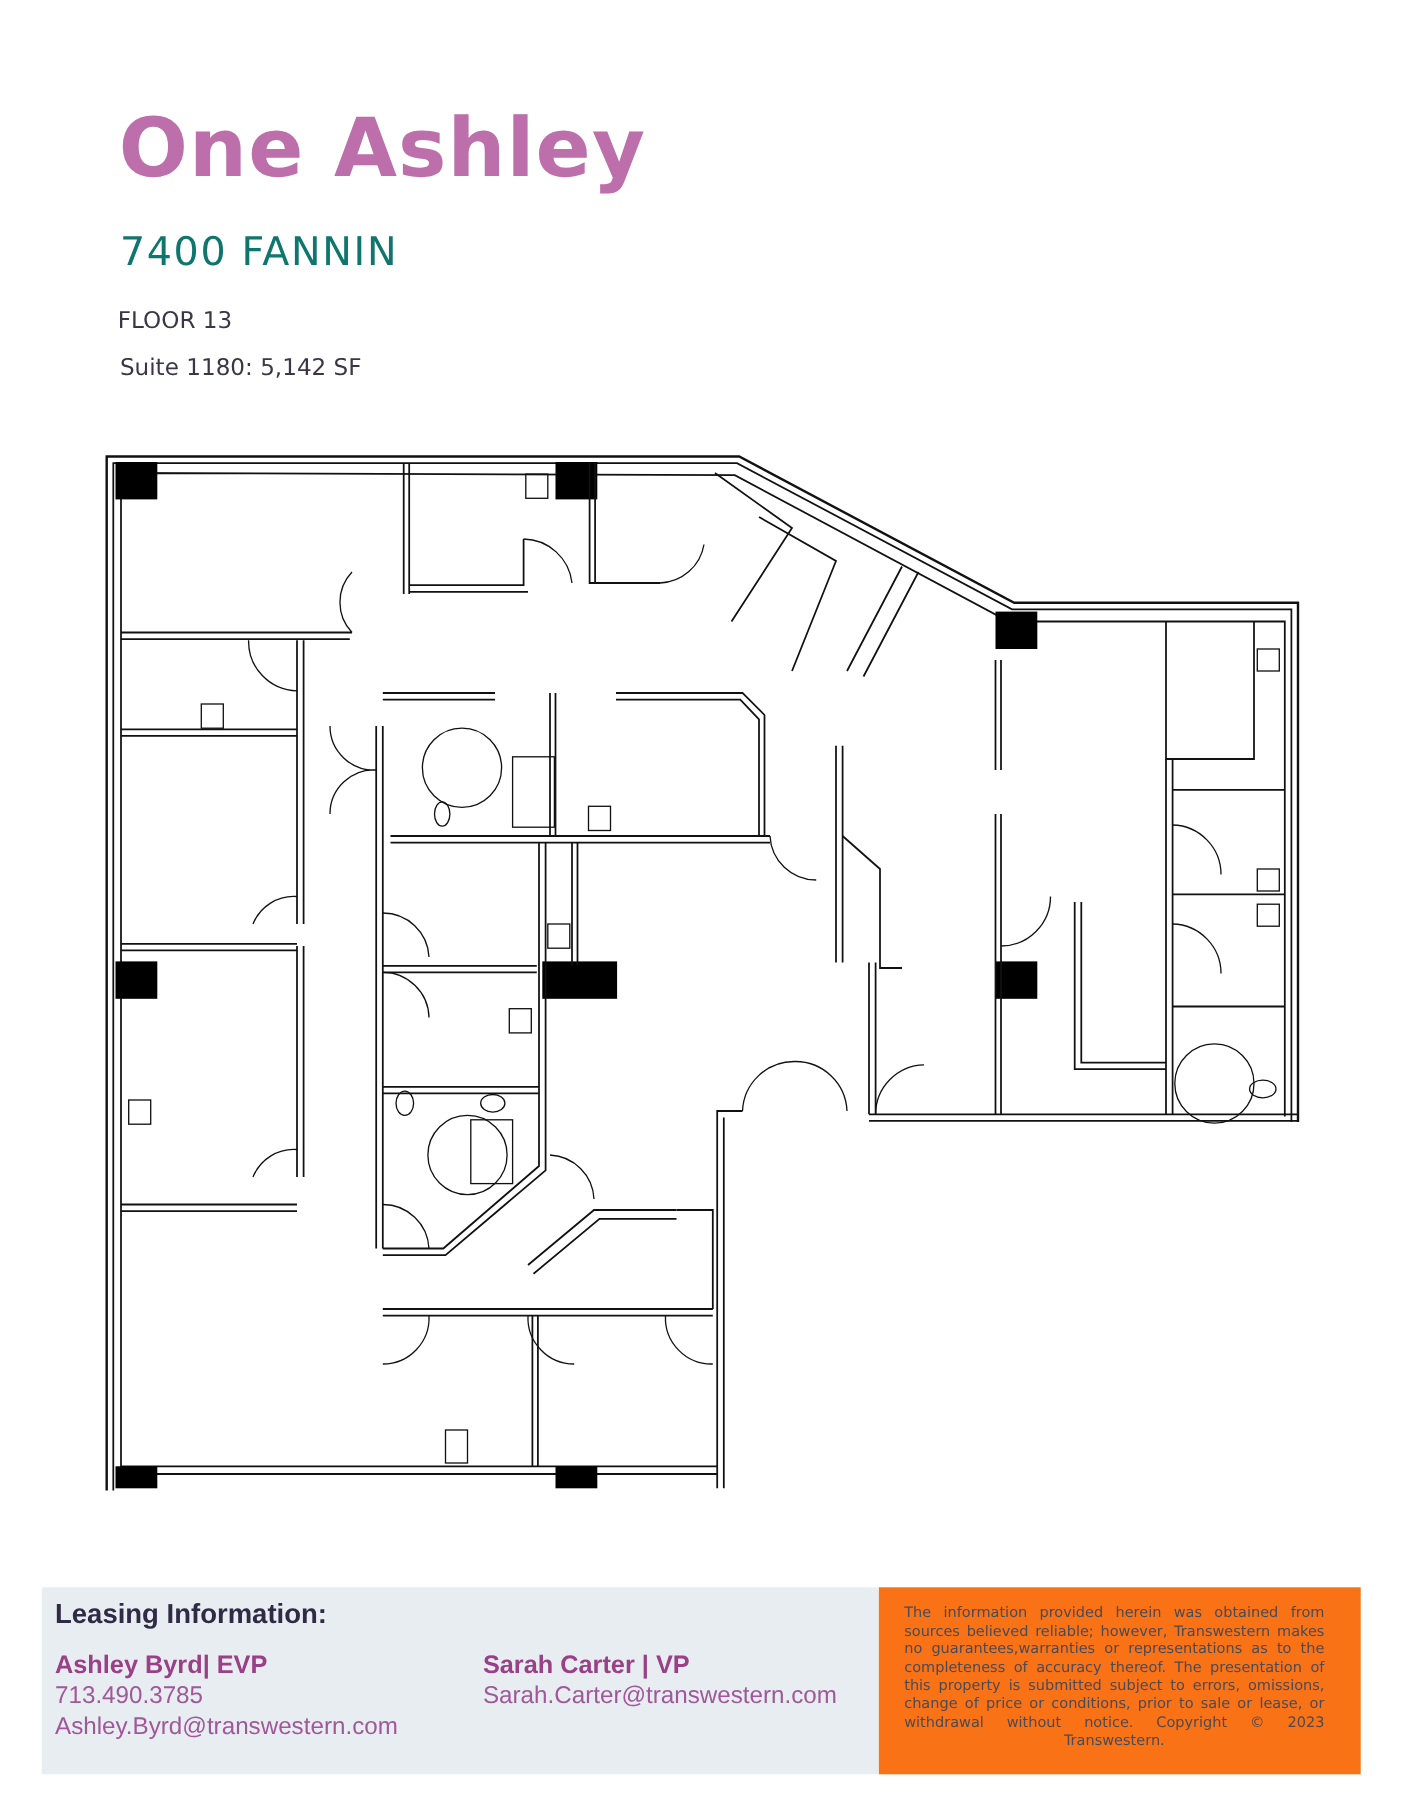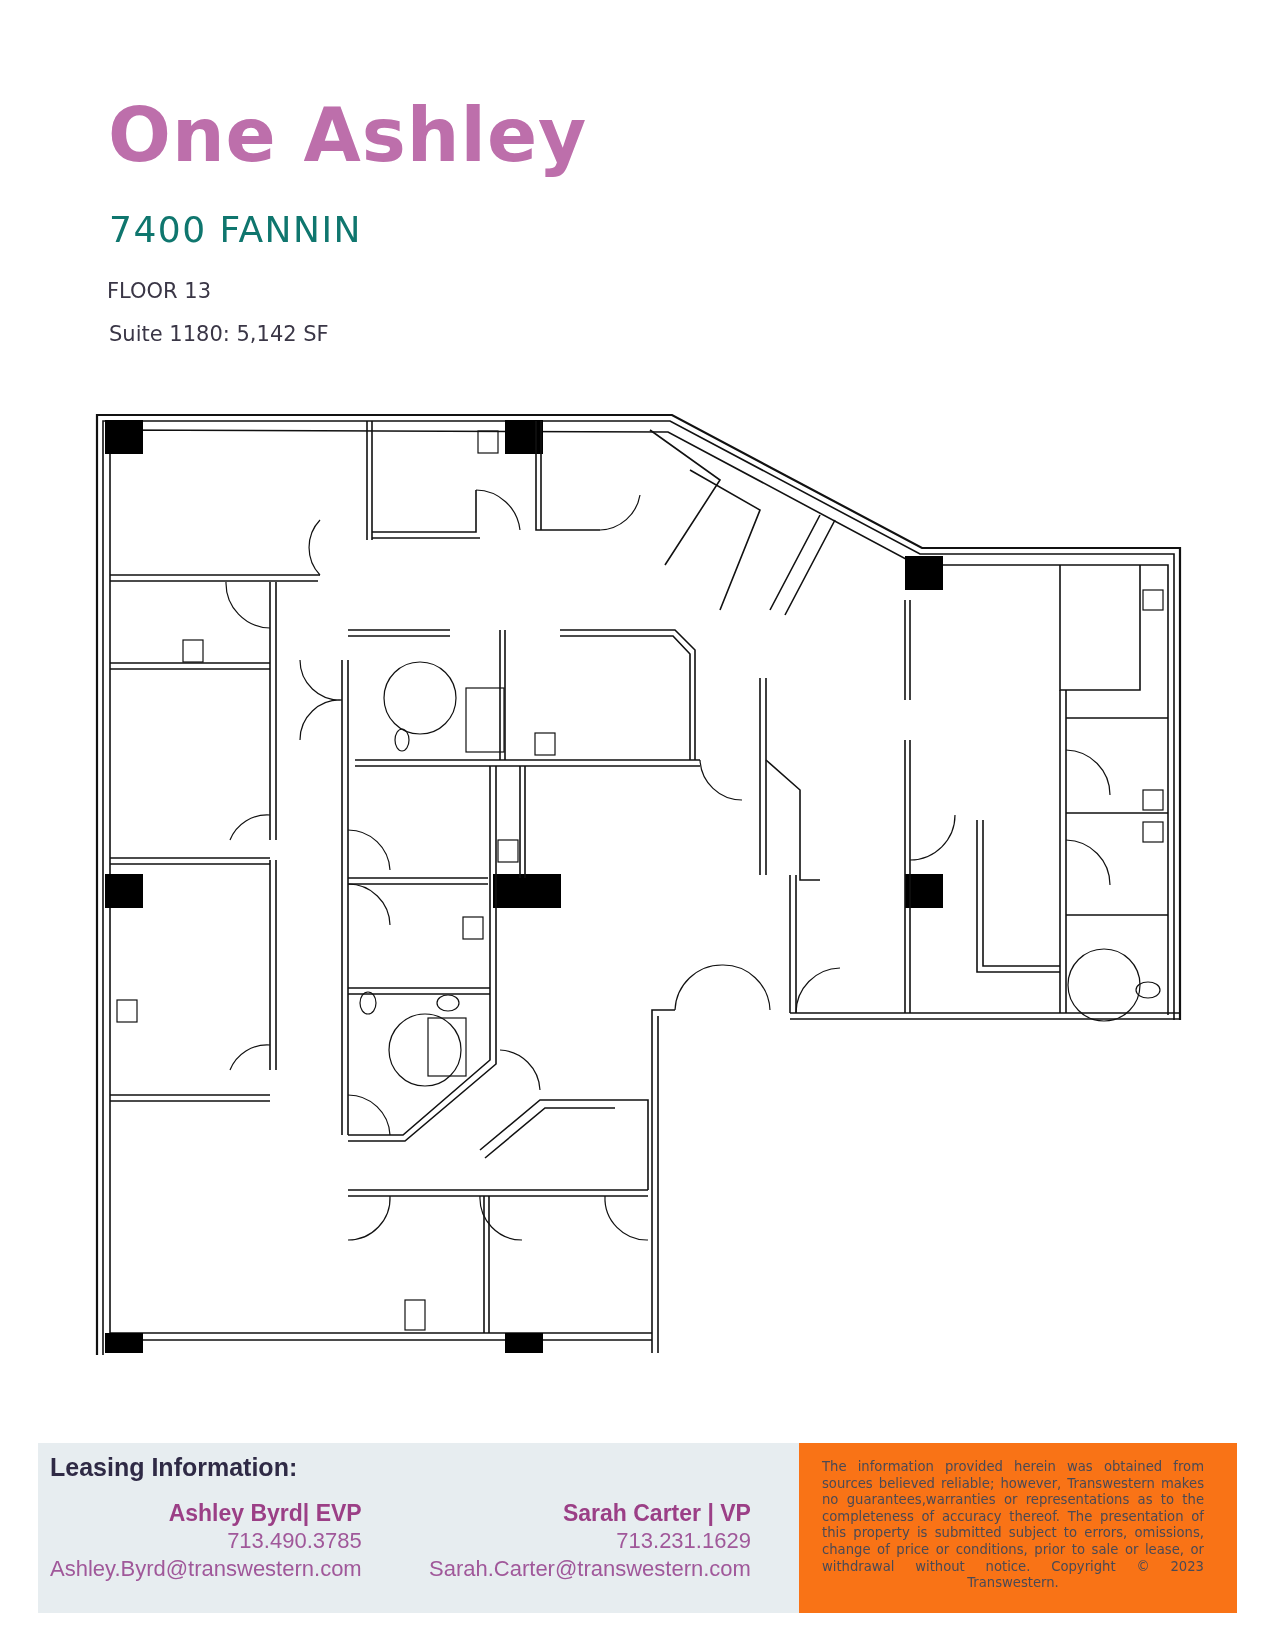--- a/index.html
+++ b/index.html
@@ -5,29 +5,29 @@
   html, body { margin:0; padding:0; background:#ffffff; }
   body { width:1275px; height:1651px; position:relative; overflow:hidden;
          font-family:"DejaVu Sans", sans-serif; color:#2e2a40; }
   .title { position:absolute; left:108px; top:92px; font-size:74px; font-weight:bold;
            color:#bd6fab; letter-spacing:1px; font-family:"DejaVu Sans", sans-serif; white-space:nowrap; }
   .address { position:absolute; left:109px; top:209px; font-size:36px; color:#0f766e;
              letter-spacing:1.5px; white-space:nowrap; }
   .floor { position:absolute; left:107px; top:279px; font-size:21px; color:#3a3646; white-space:nowrap; }
   .suite { position:absolute; left:109px; top:322px; font-size:21px; color:#3a3646; white-space:nowrap; }
   .plan { position:absolute; left:0; top:0; width:1275px; height:1400px; }
-  .footer { position:absolute; left:38px; top:1443px; width:761px; height:170px; background:#e7edf0;text-align:right; }
+  .footer { position:absolute; left:38px; top:1443px; width:761px; height:170px; background:#e7edf0; }
   .disclaimer { position:absolute; left:799px; top:1443px; width:438px; height:170px; background:#f97316; }
   .lease-head { position:absolute; left:12px; top:10px; font-size:25px; font-weight:bold;
                 color:#2f2a45; white-space:nowrap; font-family:"Liberation Sans", sans-serif; }
   .agent { position:absolute; top:57px; font-family:Liberation Sans, sans-serif; }
   .agent .name { font-size:23px; font-weight:bold; color:#9b3f86; white-space:nowrap; line-height:27px; }
   .agent .phone, .agent .email { font-size:22px; color:#a0589a; white-space:nowrap; line-height:28px; }
   .agent1 { left:12px; }
-  .agent2 { left:391px; }
+  .agent2 { left:401px; }
   .disc-text { position:absolute; left:23px; top:16px; width:382px; font-size:13.2px; line-height:16.6px;
                color:#4a4a55; text-align:justify; text-align-last:center; }
 </style>
 </head>
 <body>
 
 <div class="title">One Ashley</div>
 <div class="address">7400 FANNIN</div>
 <div class="floor">FLOOR 13</div>
 <div class="suite">Suite 1180: 5,142 SF</div>
@@ -138,20 +138,19 @@
 
 <div class="footer">
   <div class="lease-head">Leasing Information:</div>
   <div class="agent agent1">
     <div class="name">Ashley Byrd| EVP</div>
     <div class="phone">713.490.3785</div>
     <div class="email">Ashley.Byrd@transwestern.com</div>
   </div>
   <div class="agent agent2">
     <div class="name">Sarah Carter | VP</div>
-    <div class="phone">713.231.1629</div>
     <div class="email">Sarah.Carter@transwestern.com</div>
   </div>
 </div>
 
 <div class="disclaimer">
   <div class="disc-text">The information provided herein was obtained from sources believed reliable; however, Transwestern makes no guarantees,warranties or representations as to the completeness of accuracy thereof. The presentation of this property is submitted subject to errors, omissions, change of price or conditions, prior to sale or lease, or withdrawal without notice. Copyright © 2023 Transwestern.</div>
 </div>
 
 </body></html>

